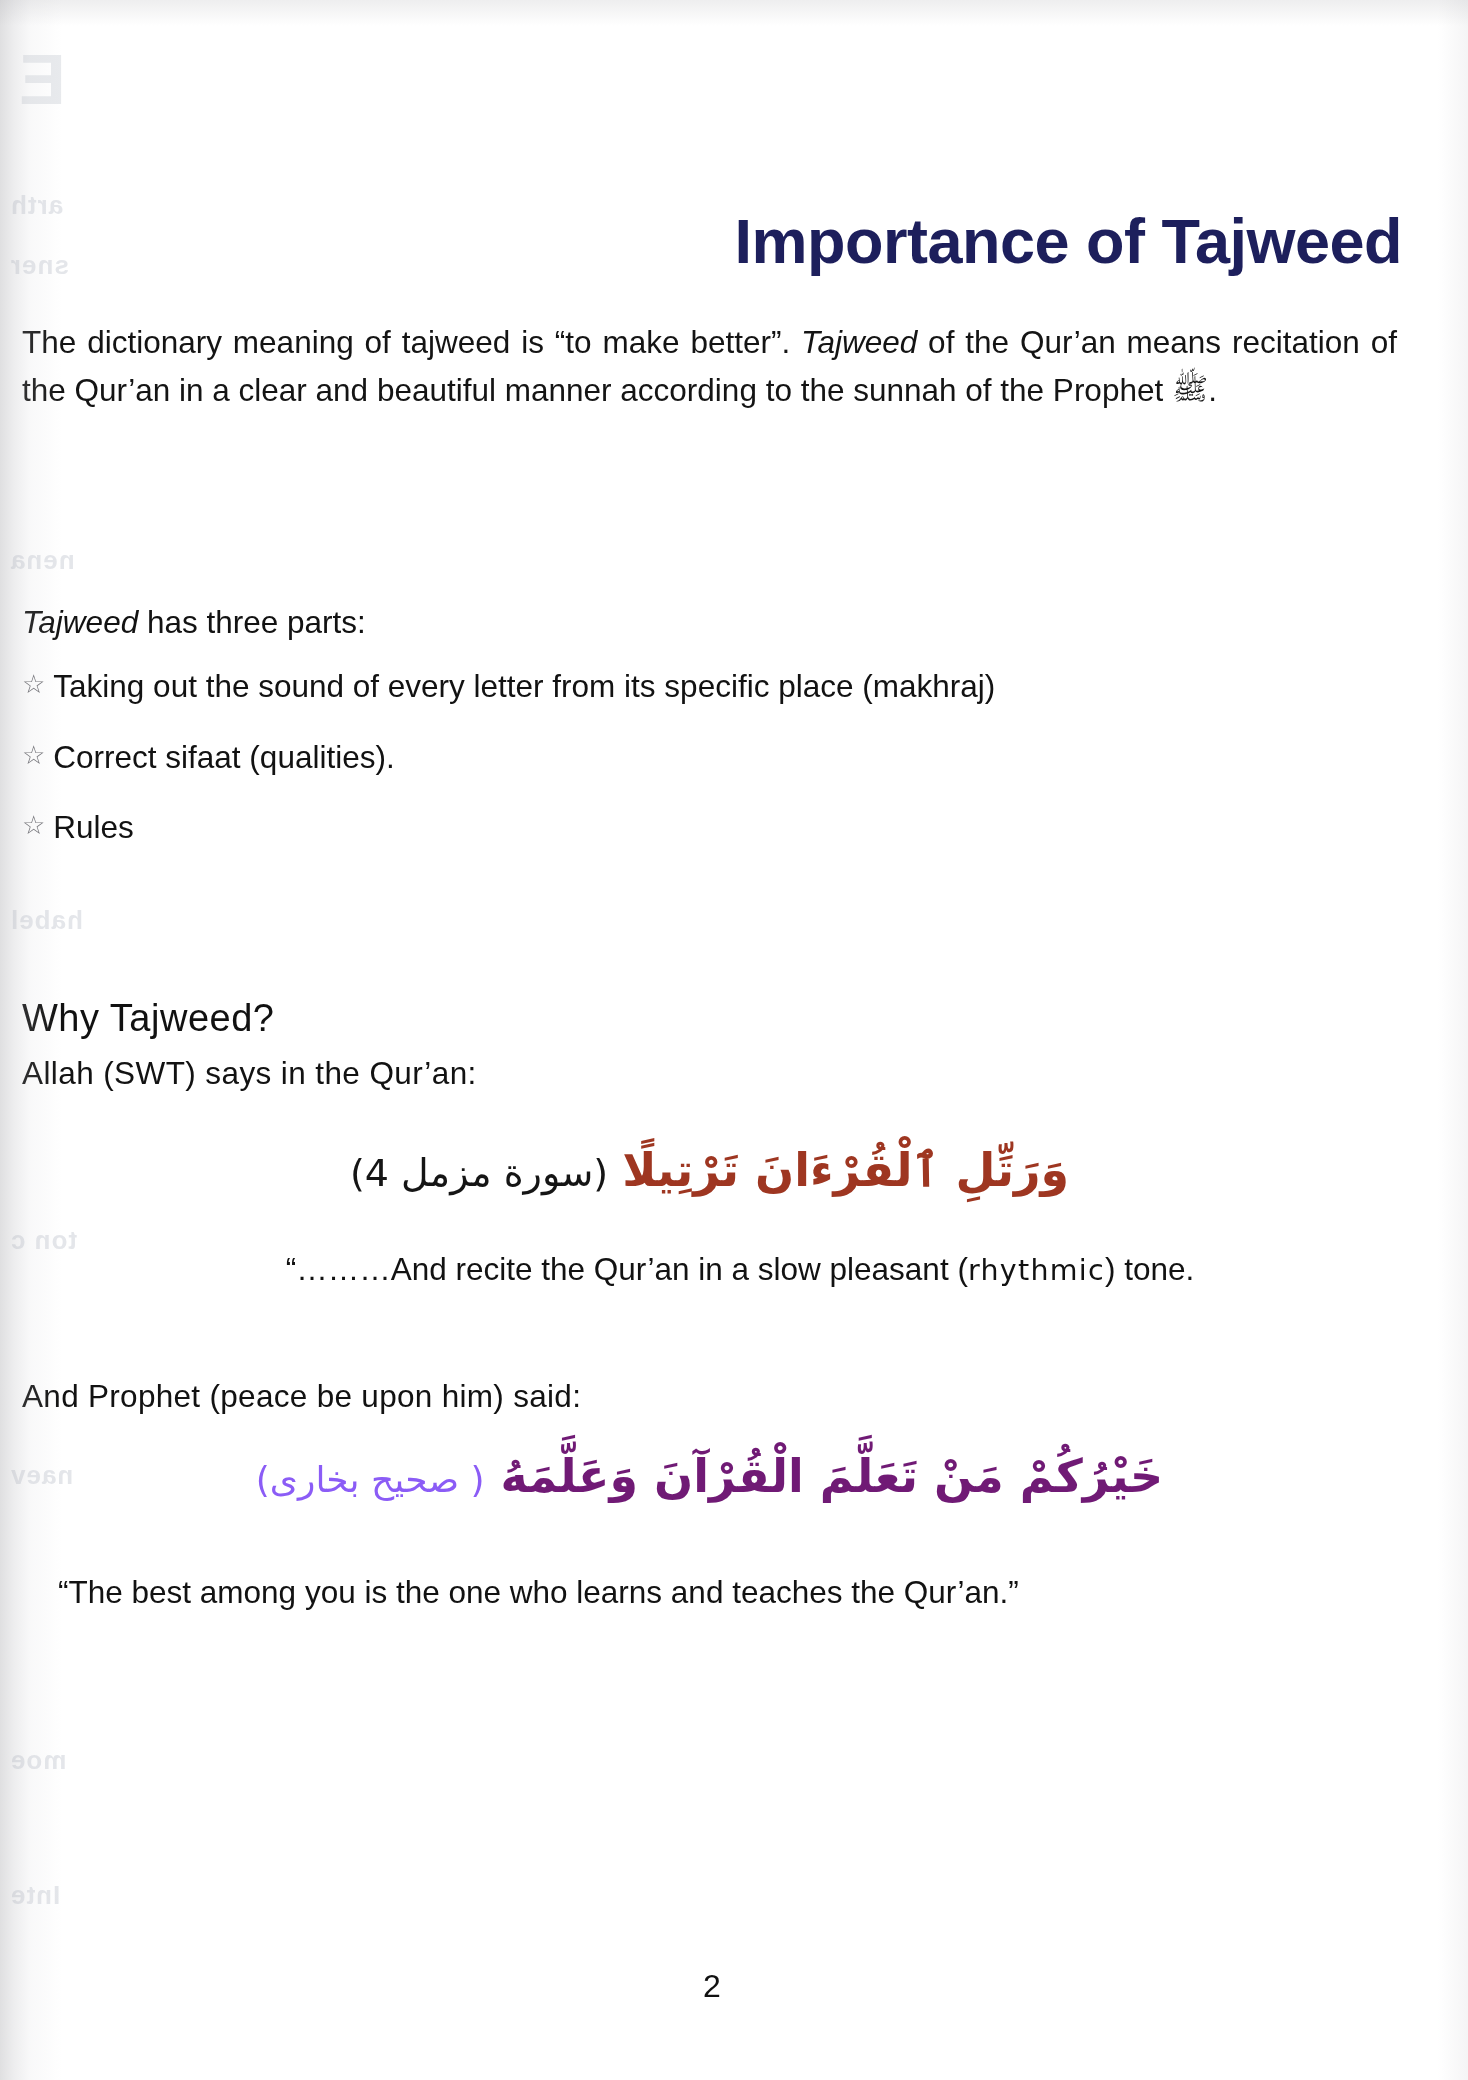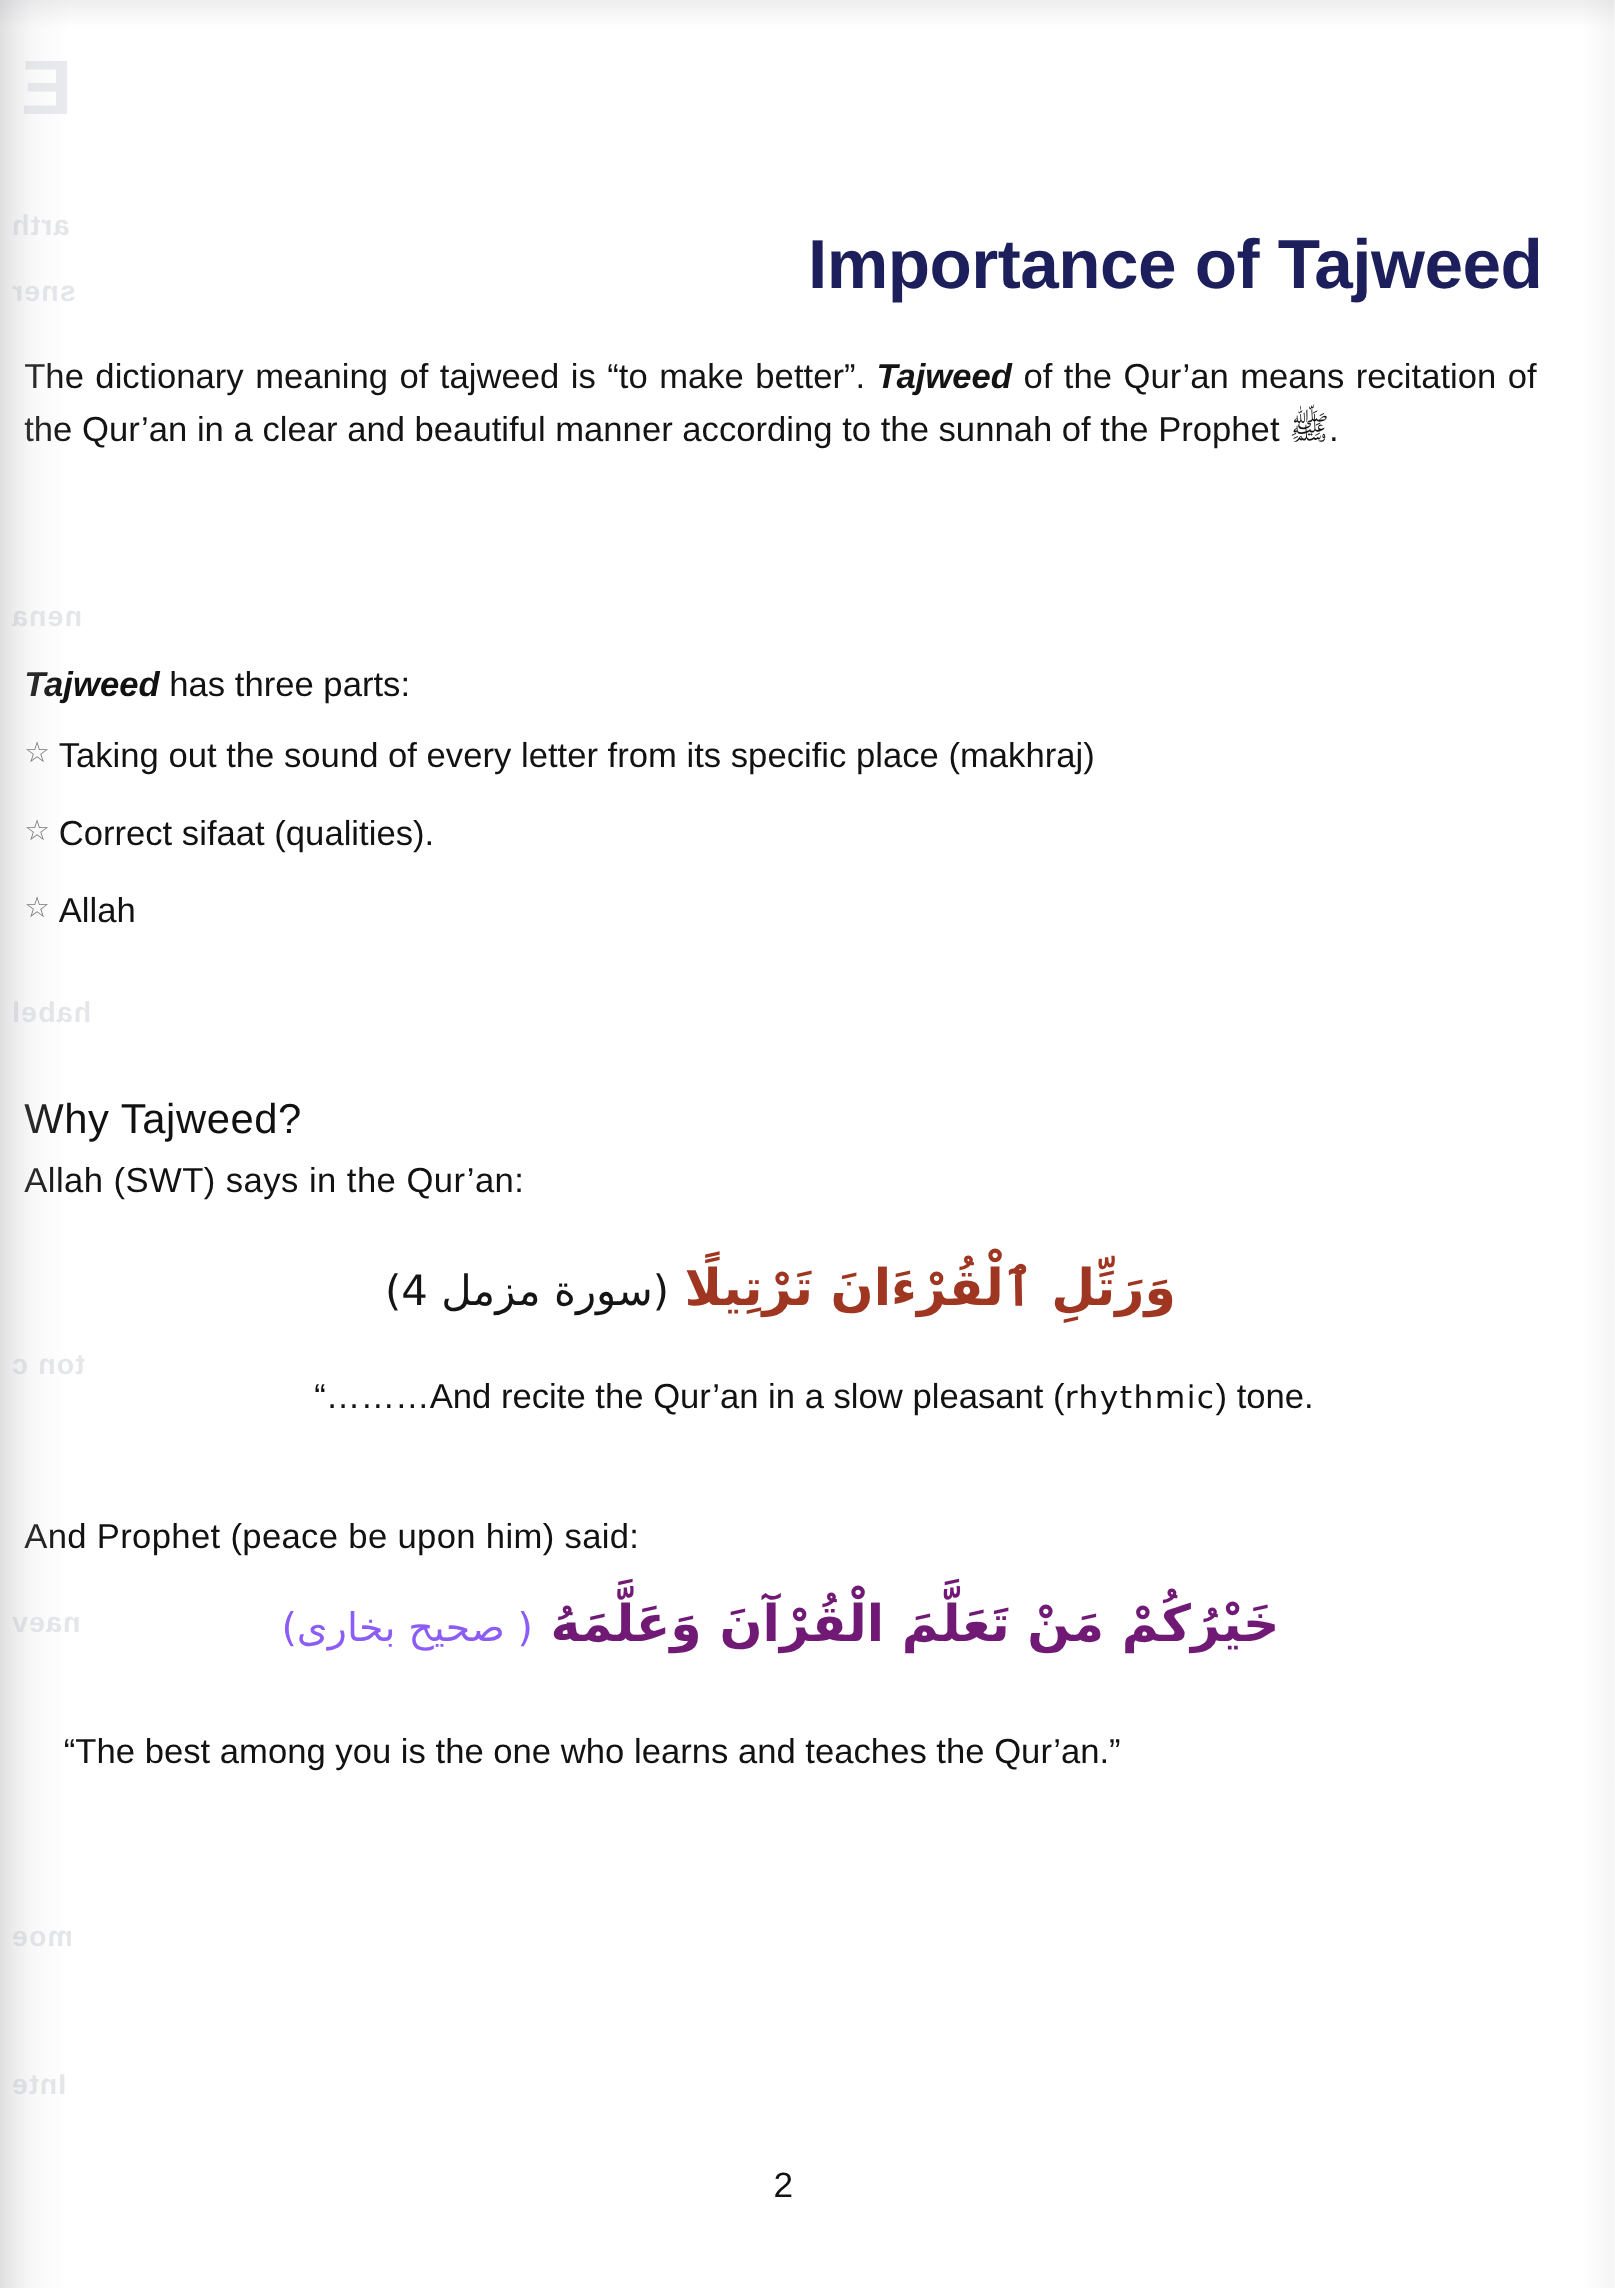--- a/index.html
+++ b/index.html
@@ -98,21 +98,21 @@
     color: #141414;
   }
 
   .para-intro {
     left: 0;
     top: 318px;
     width: 1375px;
   }
 
   .bold-ital {
-    font-weight: 700;
+    font-weight: 400;
     font-style: italic;
   }
 
   .sws {
     font-family: "Liberation Serif", serif;
     font-size: 30px;
     vertical-align: 2px;
   }
 
   .lead-line {
@@ -283,21 +283,21 @@
       <div class="bullet-row">
         <span class="star">☆</span>
         <span>Taking out the sound of every letter from its specific place (makhraj)</span>
       </div>
       <div class="bullet-row">
         <span class="star">☆</span>
         <span>Correct sifaat (qualities).</span>
       </div>
       <div class="bullet-row">
         <span class="star">☆</span>
-        <span>Allah</span>
+        <span>Rules</span>
       </div>
     </div>
 
     <h2 class="section-heading">Why Tajweed?</h2>
 
     <div class="says-line">Allah (SWT) says in the Qur’an:</div>
 
     <div class="ayah-row">
       <span class="ayah-text">وَرَتِّلِ ٱلْقُرْءَانَ تَرْتِيلًا</span><span class="ayah-ref">(سورة مزمل 4)</span>
     </div>

